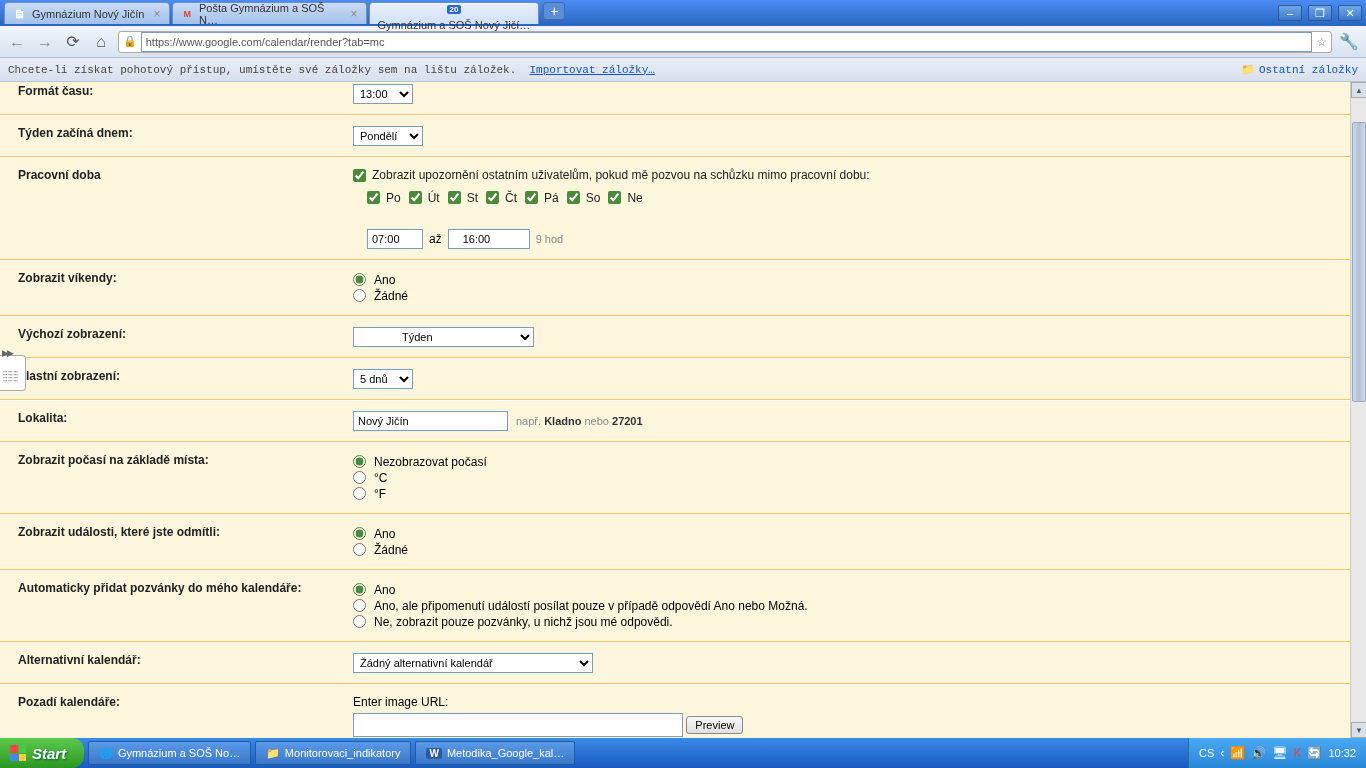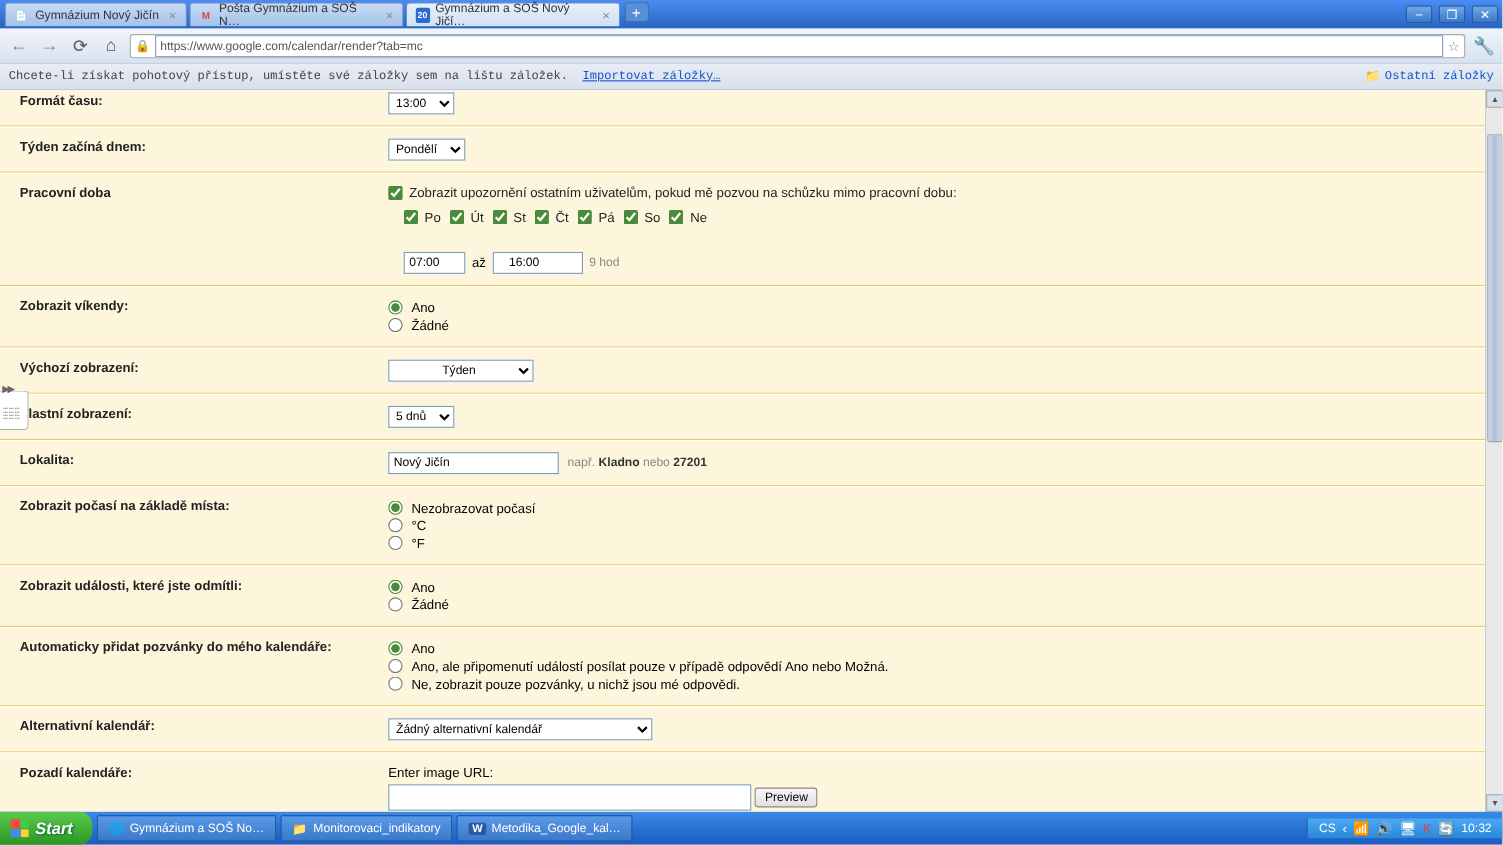--- a/index.html
+++ b/index.html
@@ -2,21 +2,21 @@
 <html><head>
 <meta charset="utf-8">
 <style>
 * { margin: 0; padding: 0; box-sizing: border-box; }
 body { font-family: Arial, sans-serif; font-size: 12px; width: 1366px; height: 768px; overflow: hidden; background: #fff; position: relative; }
 
 
 .titlebar { height: 26px; background: linear-gradient(#4b8cf4, #2965c0); display: flex; align-items: center; padding: 0 4px; }
 .tabs { display: flex; gap: 0; flex: 1; }
 .tab { height: 22px; background: linear-gradient(#c9dbf4, #a3c2ea); border: 1px solid #6a8fc0; border-bottom: none; border-radius: 4px 4px 0 0; padding: 2px 8px; margin-right: 2px; display: flex; align-items: center; gap: 5px; font-size: 11px; color: #333; max-width: 195px; }
-.tab.active { background: linear-gradient(#e8f0fb, #d0e0f3); }
+.tab.active { background: linear-gradient(#e8f0fb, #d0e0f3); flex-direction: column; }
 .tab-favicon { width: 14px; height: 14px; display: inline-flex; align-items: center; justify-content: center; font-size: 9px; }
 .tab-close { color: #888; font-size: 12px; cursor: pointer; margin-left: 4px; }
 .newtab { width: 22px; height: 18px; background: #5a8fd8; border: 1px solid #3a6fb0; border-radius: 3px; display: flex; align-items: center; justify-content: center; color: #fff; font-size: 14px; margin-left: 2px; }
 .winctrls { display: flex; gap: 6px; margin-left: 8px; }
 .winbtn { width: 24px; height: 16px; background: linear-gradient(#6fa8e8,#3a78c8); border: 1px solid #2a5a9a; border-radius: 2px; color: #fff; display: flex; align-items: center; justify-content: center; font-size: 11px; }
 
 .toolbar { height: 32px; background: linear-gradient(#f0f4fa, #d8e2f0); border-bottom: 1px solid #b0c0d8; display: flex; align-items: center; padding: 0 6px; gap: 6px; }
 .navbtn { width: 22px; height: 22px; display: flex; align-items: center; justify-content: center; color: #888; font-size: 16px; }
 .urlbar { flex: 1; height: 22px; background: #fff; border: 1px solid #aaa; border-radius: 3px; display: flex; align-items: center; padding: 0 4px; gap: 4px; }
 .urlbar input { flex: 1; border: none; outline: none; font-size: 12px; color: #555; }
@@ -55,21 +55,21 @@
 .drag-handle { position: absolute; left: 0; top: 355px; width: 26px; height: 36px; background: #fff; border: 1px solid #aaa; border-left: none; border-radius: 0 4px 4px 0; z-index: 5; display: flex; flex-direction: column; justify-content: center; gap: 2px; padding: 3px; }
 .drag-handle span { height: 1px; font-size: 7px; color: #999; letter-spacing: 1px; }
 .drag-arrows { position: absolute; left: 2px; top: 348px; font-size: 9px; color: #666; z-index: 6; letter-spacing: -2px; }
 
 
 .taskbar { position: absolute; bottom: 0; left: 0; right: 0; height: 30px; background: linear-gradient(#3a8ae8, #1a5ac0); display: flex; align-items: center; justify-content: space-between; }
 .start { height: 30px; padding: 0 18px 0 10px; background: linear-gradient(#5cc850,#2a9820); border-radius: 0 12px 12px 0; display: flex; align-items: center; gap: 6px; color: #fff; font-style: italic; font-weight: bold; font-size: 15px; text-shadow: 1px 1px 2px #063; }
 .start-logo { width: 16px; height: 16px; display: grid; grid-template-columns: 1fr 1fr; grid-template-rows: 1fr 1fr; gap: 1px; }
 .start-logo span:nth-child(1){background:#f44;} .start-logo span:nth-child(2){background:#4c4;} .start-logo span:nth-child(3){background:#48f;} .start-logo span:nth-child(4){background:#fc4;}
 .taskbtn { height: 24px; background: linear-gradient(#5a98e8,#3a78c8); border: 1px solid #2a5a9a; border-radius: 2px; margin-left: 4px; padding: 0 10px; display: flex; align-items: center; gap: 5px; color: #fff; font-size: 11px; min-width: 155px; }
-.tray { margin-left: auto; background: linear-gradient(#4aa8f4,#2a88d8); height: 18px; padding: 0 10px; display: flex; align-items: center; gap: 6px; color: #fff; font-size: 11px; border-left: 1px solid #2a6ab0; }
+.tray { margin-left: auto; background: linear-gradient(#4aa8f4,#2a88d8); height: 30px; padding: 0 10px; display: flex; align-items: center; gap: 6px; color: #fff; font-size: 11px; border-left: 1px solid #2a6ab0; }
 .trayicon { font-size: 12px; }
 </style>
 </head>
 <body>
 
 <div class="titlebar">
   <div class="tabs">
     <div class="tab">
       <span class="tab-favicon">📄</span>
       <span>Gymnázium Nový Jičín</span>
@@ -190,21 +190,21 @@
       <div class="radio-line">
           <input type="radio" style="">
           <span>Žádné</span>
         </div>
     </div>
   </div>
 
   <div class="setting-row">
     <div class="setting-label">Výchozí zobrazení:</div>
     <div class="setting-value">
-      <select style="width:132px;padding-left:44px;"><option>Týden</option></select>
+      <select style="width:181px;padding-left:44px;"><option>Týden</option></select>
     </div>
   </div>
 
   <div class="setting-row">
     <div class="setting-label">Vlastní zobrazení:</div>
     <div class="setting-value">
       <select style="width:60px;"><option>5 dnů</option></select>
     </div>
   </div>
 

